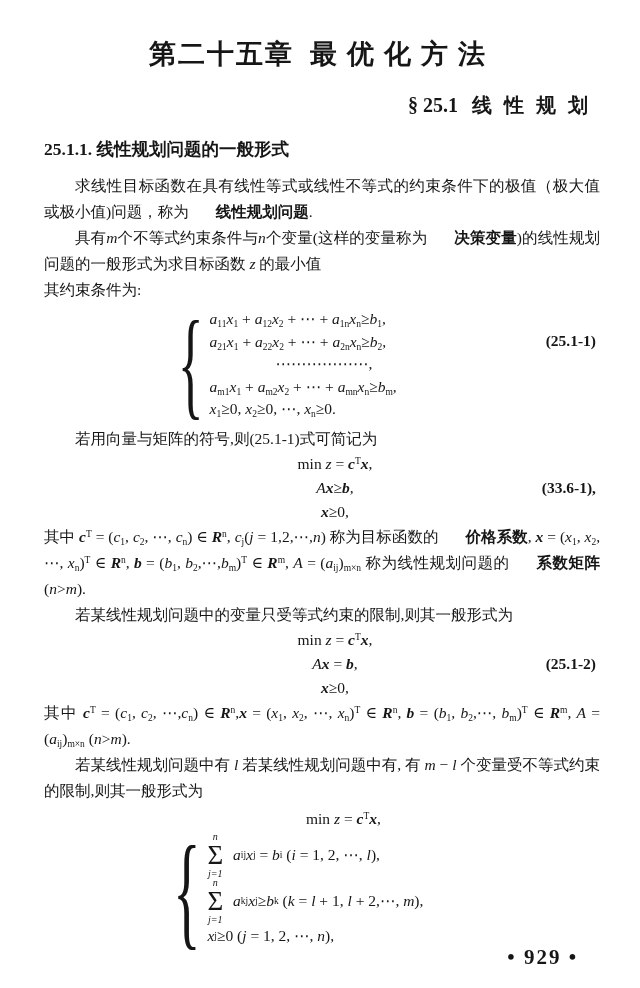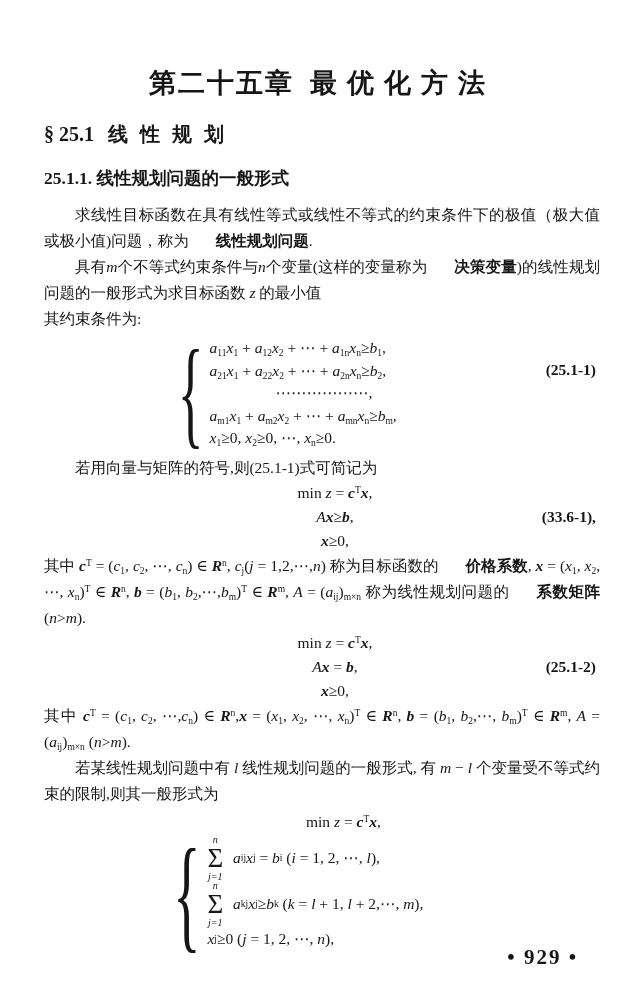--- a/index.html
+++ b/index.html
@@ -1,30 +1,30 @@
 <!DOCTYPE html>
 <html><head>
 <meta charset="utf-8">
 <style>
   html,body{margin:0;padding:0;}
   body{
     width:640px;height:988px;background:#ffffff;color:#161616;
     font-family:"Liberation Serif","DejaVu Serif",serif;
     position:relative;overflow:hidden;
   }
-  .page{padding:36px 40px 0 44px;width:556px;margin-top:29px;}
+  .page{padding:36px 40px 0 44px;width:556px;}
 
   
   .chapter-title{
     text-align:center;font-size:27px;font-weight:bold;
     margin:0 0 20px 0;letter-spacing:2px;white-space:nowrap;
   }
   .chapter-title .sp2{letter-spacing:10px;margin-left:16px;}
   .section-title{
-    text-align:left;font-size:20px;font-weight:bold;margin:0 0 18px 0;white-space:nowrap;
+    text-align:right;font-size:20px;font-weight:bold;margin:0 0 18px 0;white-space:nowrap;
   }
   .section-title .sp2{letter-spacing:12px;margin-left:14px;}
   .subsection-title{
     font-size:17.5px;font-weight:bold;margin:0 0 12px 0;text-align:left;font-family:Liberation Serif, serif;
   }
 
   
   .para{
     font-size:15.5px;line-height:26px;text-align:justify;margin:0;
   }
@@ -117,31 +117,32 @@
 
   <div class="center-block">
     <span class="math"><span>min </span><i>z</i><span> = </span><span class="bi">c</span><sup>T</sup><span class="bi">x</span><span>,</span></span>
     <span class="math"><i>A</i><span class="bi">x</span><span>≥</span><span class="bi">b</span><span>,</span></span>
     <span class="math"><span class="bi">x</span><span>≥0,</span></span>
     <span class="eq-label">(33.6-1),</span>
   </div>
 
   <p class="para"><span>其中 </span><span class="bi">c</span><sup>T</sup><span> = (</span><i>c</i><sub>1</sub><span>, </span><i>c</i><sub>2</sub><span>, ⋯, </span><i>c</i><sub>n</sub><span>) ∈ </span><span class="bi">R</span><sup>n</sup><span>, </span><i>c</i><sub>j</sub><span>(</span><i>j</i><span> = 1,2,⋯,</span><i>n</i><span>) 称为目标函数的</span><b>价格系数</b><span>, </span><span class="bi">x</span><span> = (</span><i>x</i><sub>1</sub><span>, </span><i>x</i><sub>2</sub><span>, ⋯, </span><i>x</i><sub>n</sub><span>)</span><sup>T</sup><span> ∈ </span><span class="bi">R</span><sup>n</sup><span>, </span><span class="bi">b</span><span> = (</span><i>b</i><sub>1</sub><span>, </span><i>b</i><sub>2</sub><span>,⋯,</span><i>b</i><sub>m</sub><span>)</span><sup>T</sup><span> ∈ </span><span class="bi">R</span><sup>m</sup><span>, </span><i>A</i><span> = (</span><i>a</i><sub>ij</sub><span>)</span><sub>m×n</sub><span> 称为线性规划问题的</span><b>系数矩阵</b><span> (</span><i>n</i><span>&gt;</span><i>m</i><span>).</span></p>
 
+  <p class="para indent"><span>若某线性规划问题中的变量只受等式约束的限制,则其一般形式为</span></p>
 
   <div class="center-block">
     <span class="math"><span>min </span><i>z</i><span> = </span><span class="bi">c</span><sup>T</sup><span class="bi">x</span><span>,</span></span>
     <span class="math"><i>A</i><span class="bi">x</span><span> = </span><span class="bi">b</span><span>,</span></span>
     <span class="math"><span class="bi">x</span><span>≥0,</span></span>
     <span class="eq-label">(25.1-2)</span>
   </div>
 
   <p class="para"><span>其中 </span><span class="bi">c</span><sup>T</sup><span> = (</span><i>c</i><sub>1</sub><span>, </span><i>c</i><sub>2</sub><span>, ⋯,</span><i>c</i><sub>n</sub><span>) ∈ </span><span class="bi">R</span><sup>n</sup><span>,</span><span class="bi">x</span><span> = (</span><i>x</i><sub>1</sub><span>, </span><i>x</i><sub>2</sub><span>, ⋯, </span><i>x</i><sub>n</sub><span>)</span><sup>T</sup><span> ∈ </span><span class="bi">R</span><sup>n</sup><span>, </span><span class="bi">b</span><span> = (</span><i>b</i><sub>1</sub><span>, </span><i>b</i><sub>2</sub><span>,⋯, </span><i>b</i><sub>m</sub><span>)</span><sup>T</sup><span> ∈ </span><span class="bi">R</span><sup>m</sup><span>, </span><i>A</i><span> = (</span><i>a</i><sub>ij</sub><span>)</span><sub>m×n</sub><span> (</span><i>n</i><span>&gt;</span><i>m</i><span>).</span></p>
 
-  <p class="para indent"><span>若某线性规划问题中有 </span><i>l</i><span> 线性规划问题的一般形式, 有 </span><i>m</i><span> − </span><i>l</i><span> 个变量受不等式约束的限制,则其一般形式为</span></p>
+  <p class="para indent"><span>若某线性规划问题中有 </span><i>l</i><span> 若某线性规划问题中有, 有 </span><i>m</i><span> − </span><i>l</i><span> 个变量受不等式约束的限制,则其一般形式为</span></p>
 
   <div class="math sys2-min"><span>min </span><i>z</i><span> = </span><span class="bi">c</span><sup>T</sup><span class="bi">x</span><span>,</span></div>
 
   <div class="eq-wrap sys2">
     <div class="eq-system">
       <span class="brace brace-3">{</span>
       <div class="rows">
         <div class="math tall"><span class="sum"><span class="sum-top">n</span><span class="sum-sigma">Σ</span><span class="sum-bot">j=1</span></span><span> </span><i>a</i><sub>ij</sub><i>x</i><sub>j</sub><span> = </span><i>b</i><sub>i</sub><span> (</span><i>i</i><span> = 1, 2, ⋯, </span><i>l</i><span>),</span></div>
         <div class="math tall"><span class="sum"><span class="sum-top">n</span><span class="sum-sigma">Σ</span><span class="sum-bot">j=1</span></span><span> </span><i>a</i><sub>kj</sub><i>x</i><sub>j</sub><span>≥</span><i>b</i><sub>k</sub><span> (</span><i>k</i><span> = </span><i>l</i><span> + 1, </span><i>l</i><span> + 2,⋯, </span><i>m</i><span>),</span></div>
         <div class="math"><i>x</i><sub>j</sub><span>≥0 (</span><i>j</i><span> = 1, 2, ⋯, </span><i>n</i><span>),</span></div>

